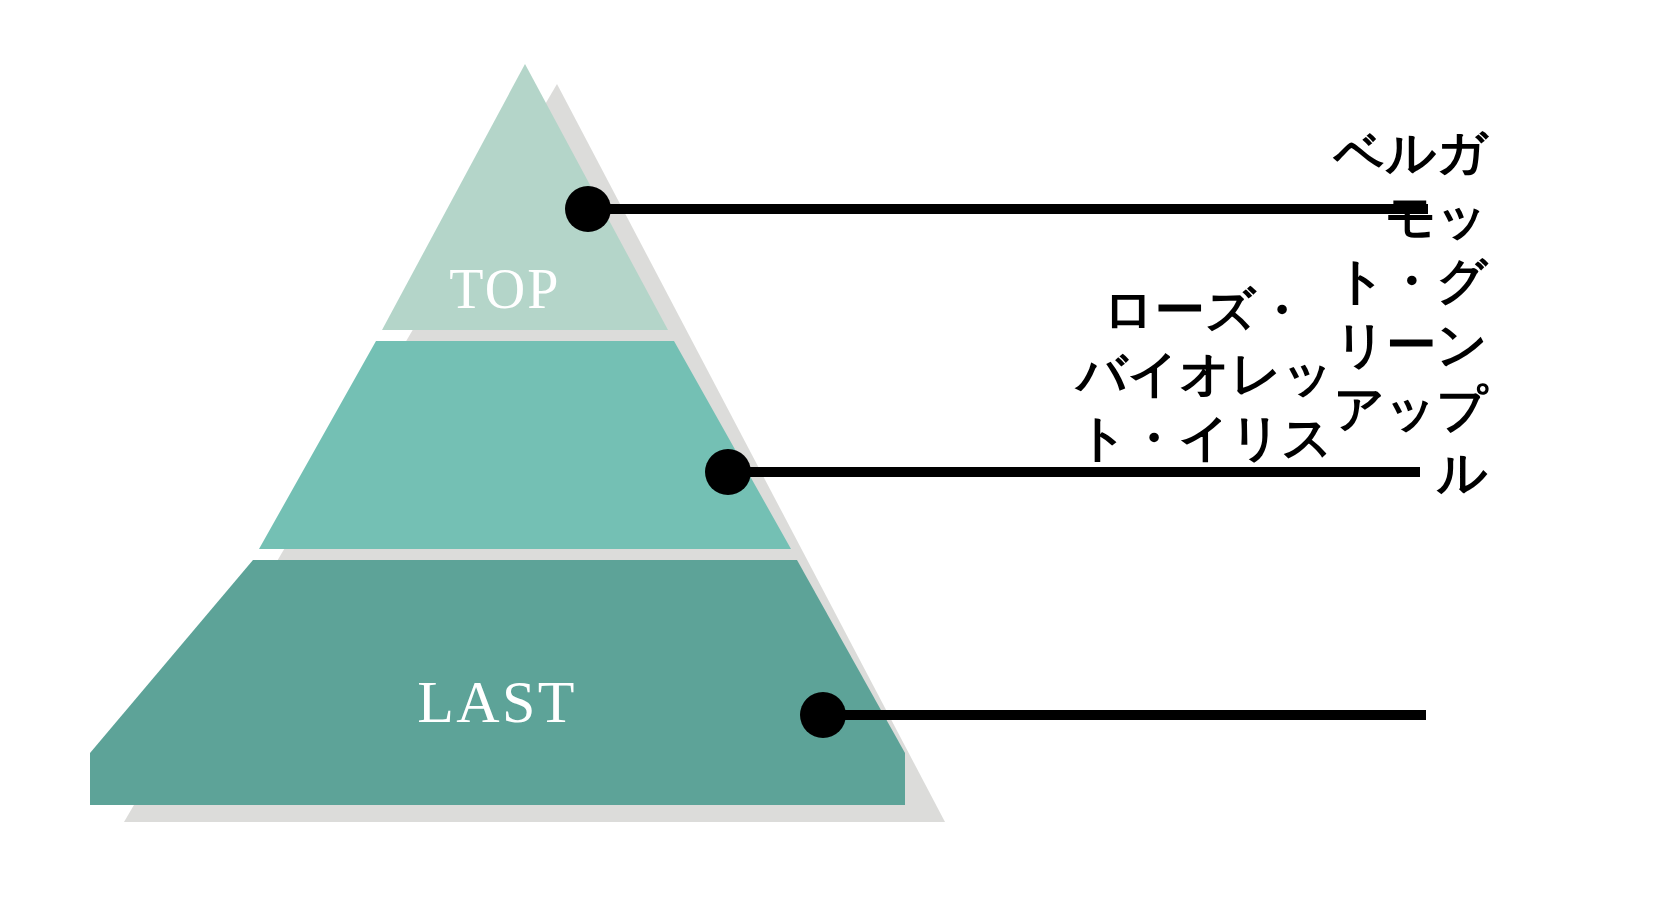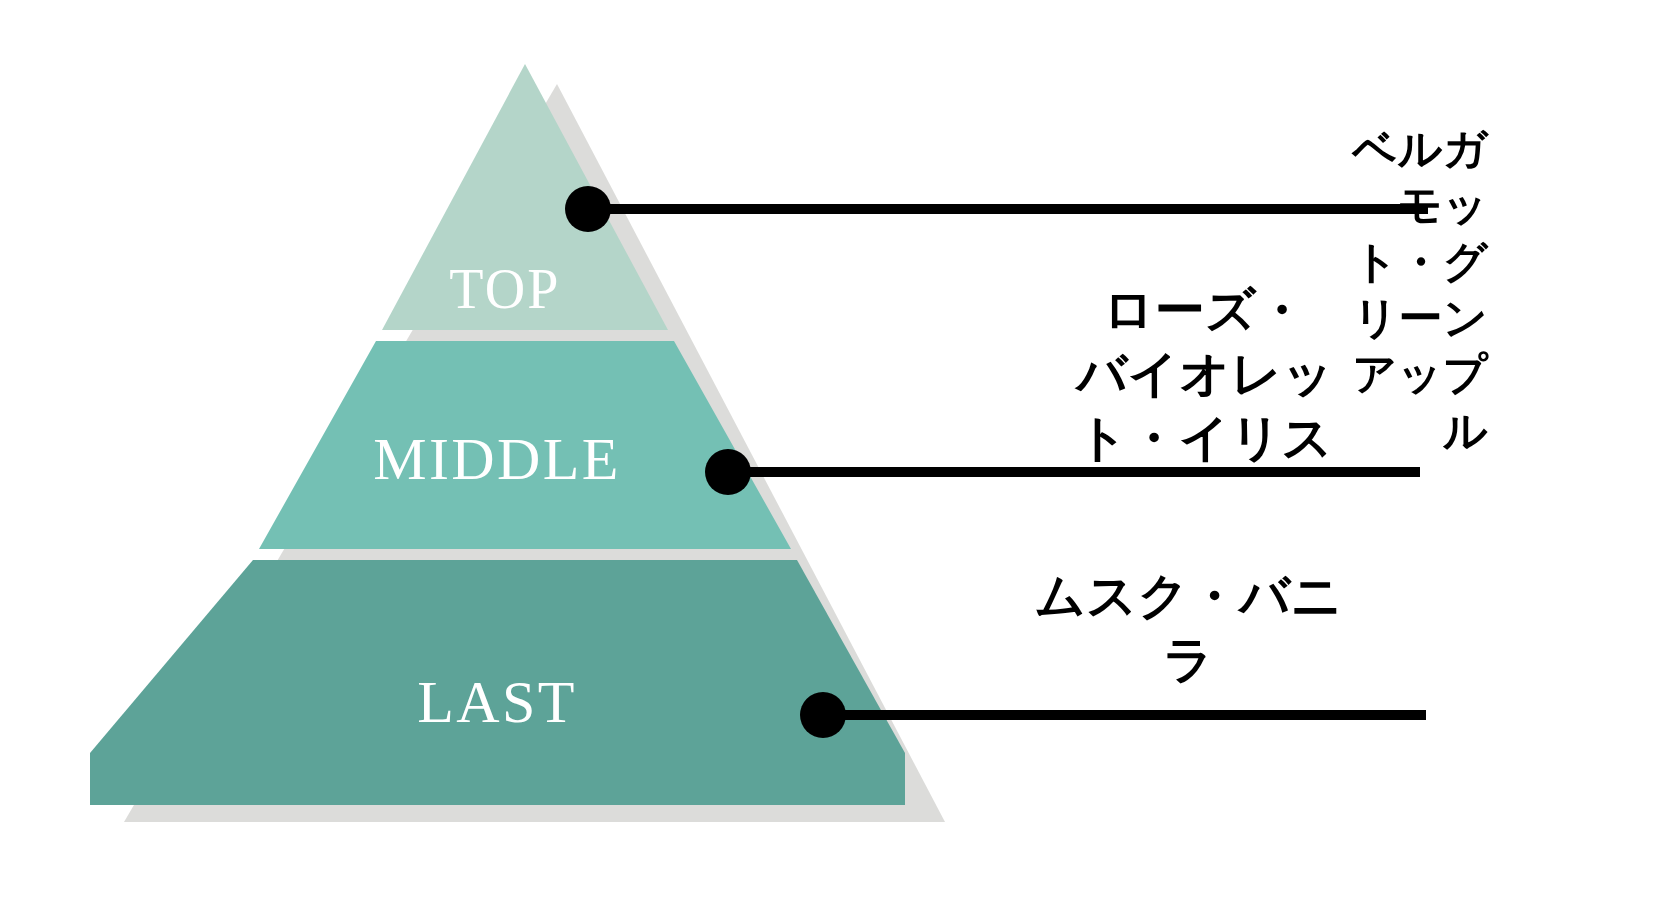--- a/index.html
+++ b/index.html
@@ -45,21 +45,21 @@
     color: #000000;
     font-family: "DejaVu Sans", "Liberation Sans", sans-serif;
     font-weight: 700;
     white-space: pre-line;
     line-height: 1.28;
     letter-spacing: 0.005em;
   }
   #note-text-top {
     left: 1488px;
     top: 121px;
-    font-size: 44px;
+    font-size: 50px;
     transform: translateX(-100%);
     text-align: right;
   }
   #note-text-middle {
     left: 1356px;
     top: 278px;
     font-size: 50px;
     transform: translateX(-100%);
     text-align: center;
   }
@@ -91,24 +91,22 @@
 
     <line x1="728" y1="472" x2="1420" y2="472" stroke="#000000" stroke-width="10"></line>
     <circle cx="728" cy="472" r="23" fill="#000000"></circle>
 
     <line x1="823" y1="715" x2="1426" y2="715" stroke="#000000" stroke-width="10"></line>
     <circle cx="823" cy="715" r="23" fill="#000000"></circle>
   </svg>
 
   <div class="band-label" id="band-label-top" style="color: rgb(255, 255, 255);">TOP</div>
 
-  <div class="band-label" id="band-label-middle" style="color: rgb(255, 255, 255);">MIDDLE</div>
 
   <div class="band-label" id="band-label-last" style="color: rgb(255, 255, 255); margin-top: 24px;">LAST</div>
 
   <div class="note-text" id="note-text-top" style="color: rgb(0, 0, 0);">ベルガモット・グリーンアップル</div>
 
   <div class="note-text" id="note-text-middle" style="color: rgb(0, 0, 0);">ローズ・
 バイオレット・イリス</div>
 
-  <div class="note-text" id="note-text-last" style="color: rgb(0, 0, 0);">ムスク・バニラ</div>
 
 </div>
 
 </body></html>

